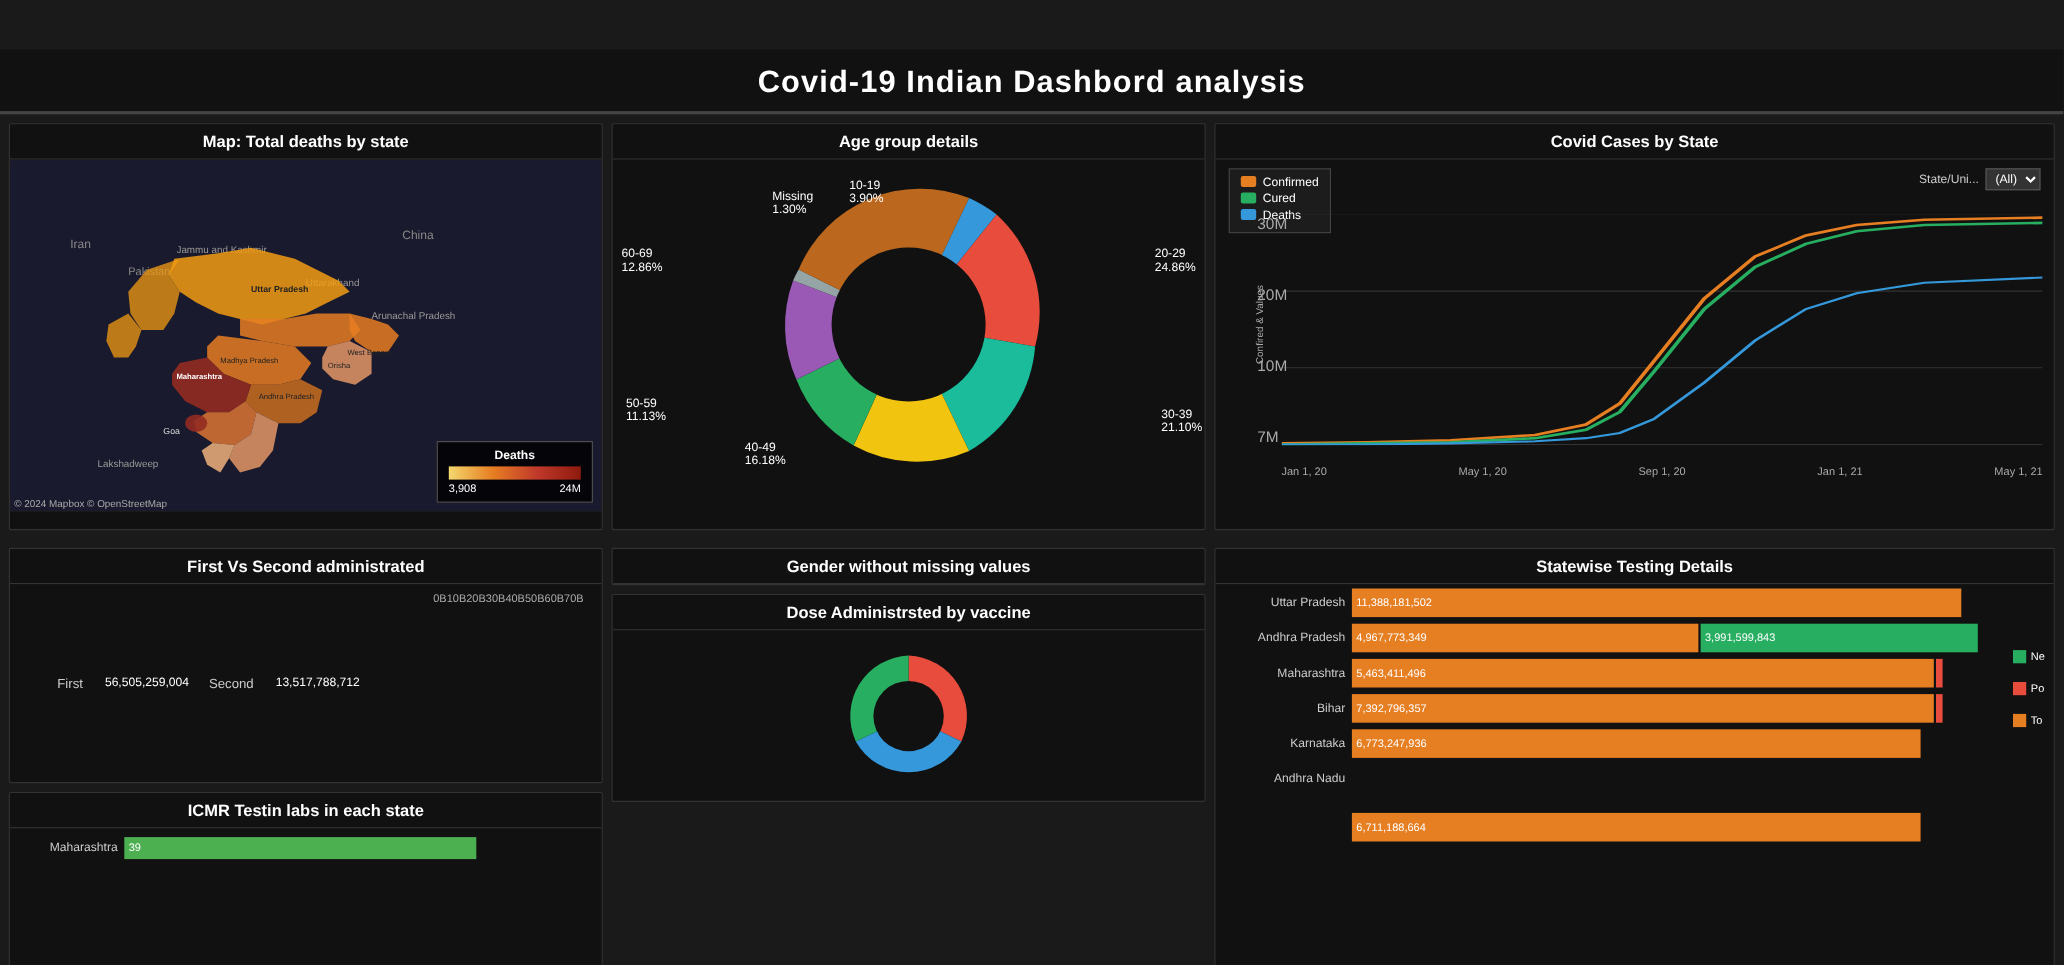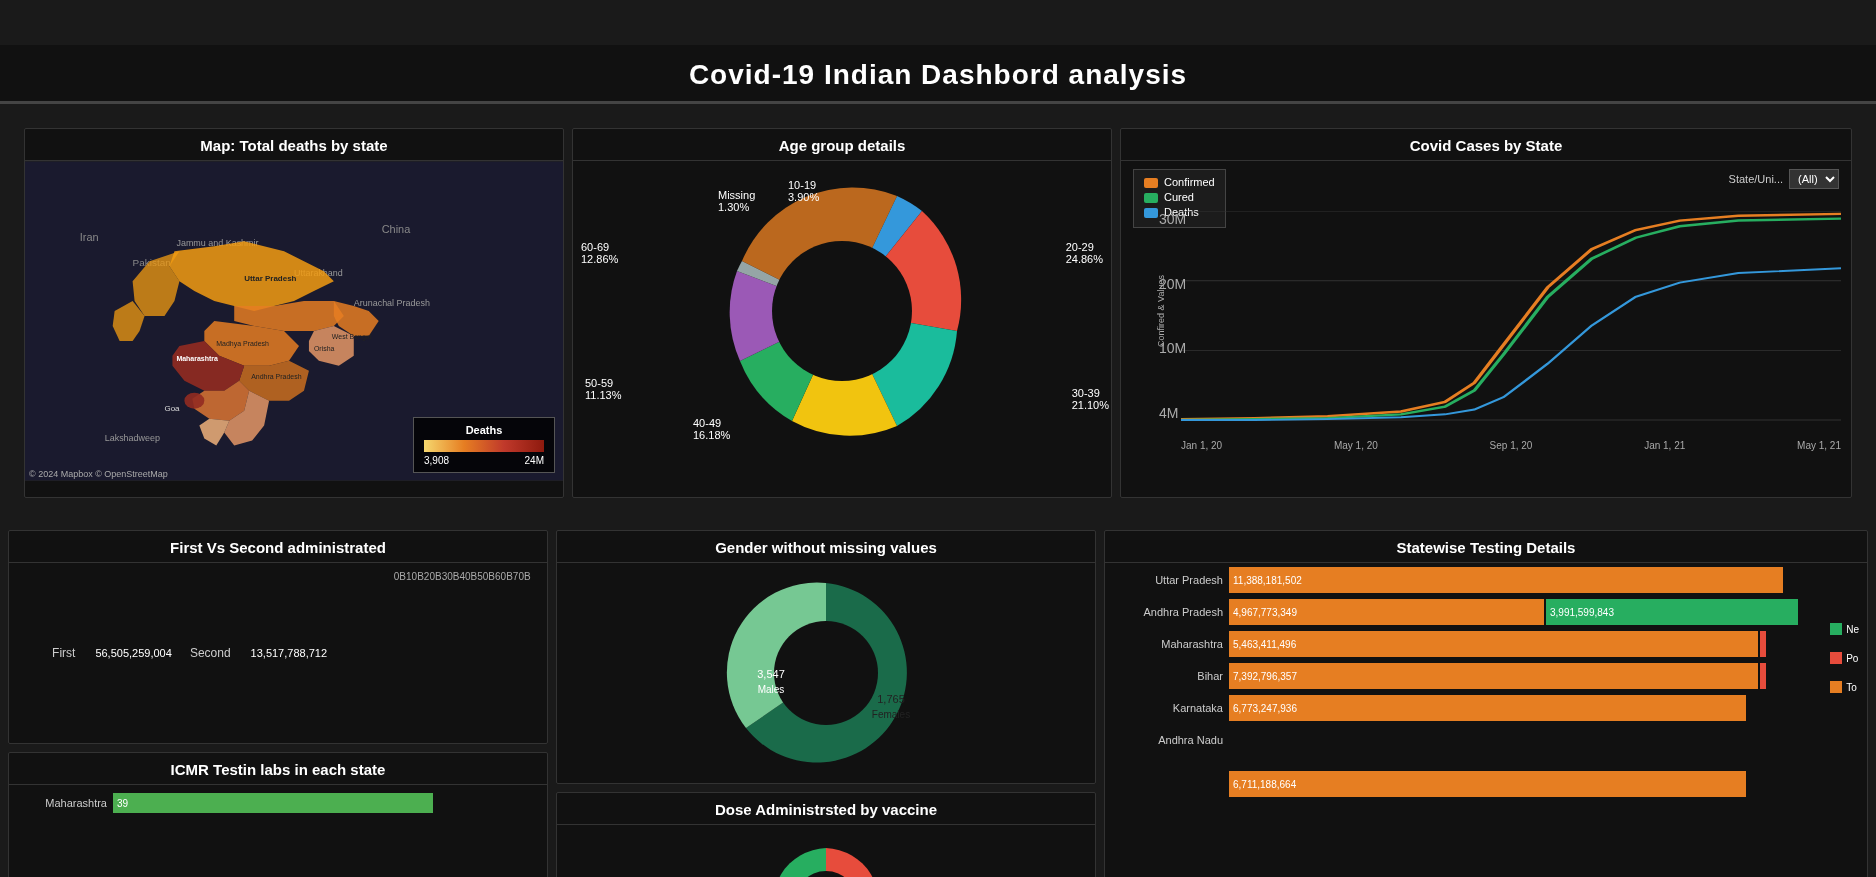--- a/index.html
+++ b/index.html
@@ -26,21 +26,21 @@
       color: #fff;
       letter-spacing: 1px;
     }
 
     
     .dashboard {
       display: grid;
       grid-template-columns: 540px 540px 1fr;
       grid-template-rows: 370px auto;
       gap: 0;
-      padding: 24px;
+      padding: 8px;
       gap: 8px;
     }
 
     .panel {
       background: #111;
       border: 1px solid #333;
       border-radius: 2px;
       overflow: hidden;
     }
 
@@ -166,21 +166,21 @@
       top: 8px;
       left: 12px;
       background: rgba(30,30,30,0.9);
       border: 1px solid #444;
       padding: 6px 10px;
       font-size: 11px;
     }
 
     .legend-item {
       display: flex;
-      align-items: flex-end;
+      align-items: flex-start;
       gap: 6px;
       margin-bottom: 3px;
     }
 
     .legend-dot {
       width: 14px;
       height: 10px;
       border-radius: 2px;
     }
 
@@ -573,21 +573,21 @@
           <path d="M0,219 L50,218 L100,217 L150,213 L180,205 L200,188 L220,150 L250,90 L280,50 L310,28 L340,16 L380,10 L450,8" fill="none" stroke="#27ae60" stroke-width="2.5"></path>
 
           <path d="M0,219 L50,219 L100,218 L150,216 L180,213 L200,208 L220,195 L250,160 L280,120 L310,90 L340,75 L380,65 L450,60" fill="none" stroke="#3498db" stroke-width="2"></path>
         </svg>
       </div>
 
       <div class="chart-y-axis" style="position:absolute;left:38px;top:50px;bottom:40px;display:flex;flex-direction:column;font-size:14px;color:#aaa;">
         <span>30M</span>
         <span>20M</span>
         <span>10M</span>
-        <span>4M</span>
+        <span>7M</span>
       </div>
 
       <div class="chart-x-axis">
         <span>Jan 1, 20</span>
         <span>May 1, 20</span>
         <span>Sep 1, 20</span>
         <span>Jan 1, 21</span>
         <span>May 1, 21</span>
       </div>
     </div>
@@ -638,33 +638,20 @@
           </div>
         </div>
       </div>
     </div>
   </div>
 
   <div class="bottom-middle">
 
     <div class="panel">
       <div class="panel-title">Gender without missing values</div>
-      <div class="gender-container">
-        <svg width="240" height="200" viewBox="0 0 240 200">
-
-          <path d="M120,100 L120,10 A90,90 0 1,1 40,155 Z" fill="#1a6b4a"></path>
-          <path d="M120,100 L40,155 A90,90 0 0,1 120,10 Z" fill="#76c893"></path>
-          <circle cx="120" cy="100" r="52" fill="#111"></circle>
-
-          <text x="65" y="105" fill="#fff" font-size="11" text-anchor="middle">3,547</text>
-          <text x="65" y="120" fill="#fff" font-size="10" text-anchor="middle">Males</text>
-          <text x="185" y="130" fill="#222" font-size="11" text-anchor="middle">1,765</text>
-          <text x="185" y="145" fill="#222" font-size="10" text-anchor="middle">Females</text>
-        </svg>
-      </div>
     </div>
 
     <div class="panel">
       <div class="panel-title">Dose Administrsted by vaccine</div>
       <div class="dose-container">
         <svg width="200" height="120" viewBox="0 0 200 120">
 
           <path d="M100,60 L100,5 A55,55 0 0,1 148,83 Z" fill="#e74c3c"></path>
           <path d="M100,60 L148,83 A55,55 0 0,1 52,83 Z" fill="#3498db"></path>
           <path d="M100,60 L52,83 A55,55 0 0,1 100,5 Z" fill="#27ae60"></path>

